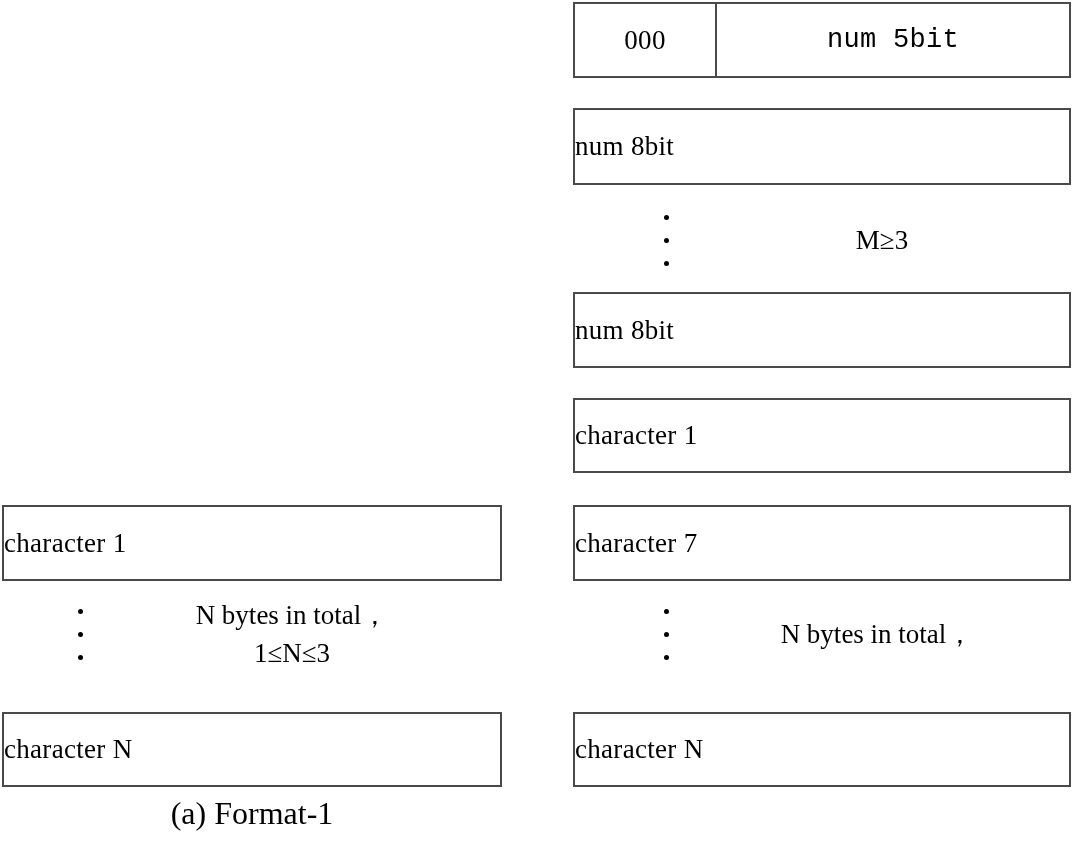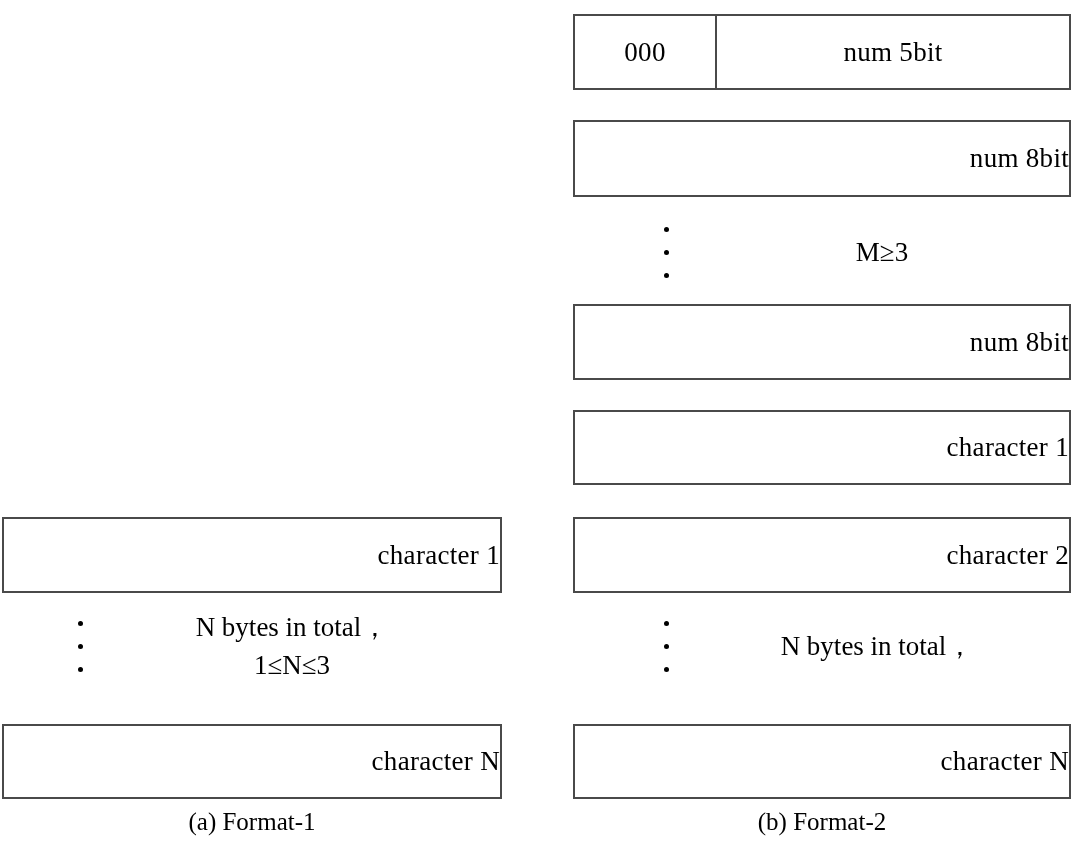--- a/index.html
+++ b/index.html
@@ -18,34 +18,33 @@
   #figure {
     position: relative;
     width: 1076px;
     height: 844px;
   }
 
   .column {
     position: absolute;
     top: 0;
     height: 824px;
-    margin-top: 12px;
   }
   #col-format-1 { left: 2px;   width: 500px; }
   #col-format-2 { left: 573px; width: 498px; }
 
   
   .field-box {
     position: absolute;
     box-sizing: border-box;
     border: 2px solid #4a4a4a;
     background: #ffffff;
     display: flex;
     align-items: center;
-    justify-content: flex-end;
+    justify-content: flex-start;
   }
   .field-box.split {
     justify-content: flex-start;
     padding: 0;
   }
   .field-label {
     font-size: 27px;
     line-height: 1;
     letter-spacing: 0.3px;
     white-space: nowrap;
@@ -58,20 +57,21 @@
     align-items: center;
     justify-content: center;
     box-sizing: border-box;
   }
   .subcell.left {
     width: 142px;
     border-right: 2px solid #4a4a4a;
   }
   .subcell.right {
     flex: 1 1 auto;
+    font-family: Liberation Mono, monospace;
   }
 
   
   .continuation {
     position: absolute;
     box-sizing: border-box;
     display: block;
   }
   .vdots {
     position: absolute;
@@ -105,21 +105,21 @@
   .annotation-line {
     font-size: 27px;
     line-height: 1.42;
     white-space: nowrap;
   }
 
   
   .caption {
     position: absolute;
     text-align: center;
-    font-size: 25px;
+    font-size: 32px;
     line-height: 1;
     white-space: nowrap;
   }
 </style>
 </head>
 <body>
 
 <div id="figure">
 
   <div class="column" id="col-format-1">
@@ -175,34 +175,33 @@
 
     <div class="field-box" style="left:0px; top:292px; width:498px; height:76px;">
       <span class="field-label">num 8bit</span>
     </div>
 
     <div class="field-box" style="left:0px; top:398px; width:498px; height:75px;">
       <span class="field-label">character 1</span>
     </div>
 
     <div class="field-box" style="left:0px; top:505px; width:498px; height:76px;">
-      <span class="field-label">character 2</span>
+      <span class="field-label">character 7</span>
     </div>
 
     <div class="continuation" style="left:0px; top:592px; width:498px; height:84px;">
       <div class="vdots" style="left:85px;">
         <span class="dot"></span>
         <span class="dot"></span>
         <span class="dot"></span>
       </div>
       <div class="annotation-text" style="padding-left:55px;">
         <span class="annotation-line">N bytes in total，</span>
       </div>
     </div>
 
     <div class="field-box" style="left:0px; top:712px; width:498px; height:75px;">
       <span class="field-label">character N</span>
     </div>
 
-    <div class="caption" style="left:0px; top:797px; width:498px;">(b) Format-2</div>
   </div>
 
 </div>
 
 </body></html>

